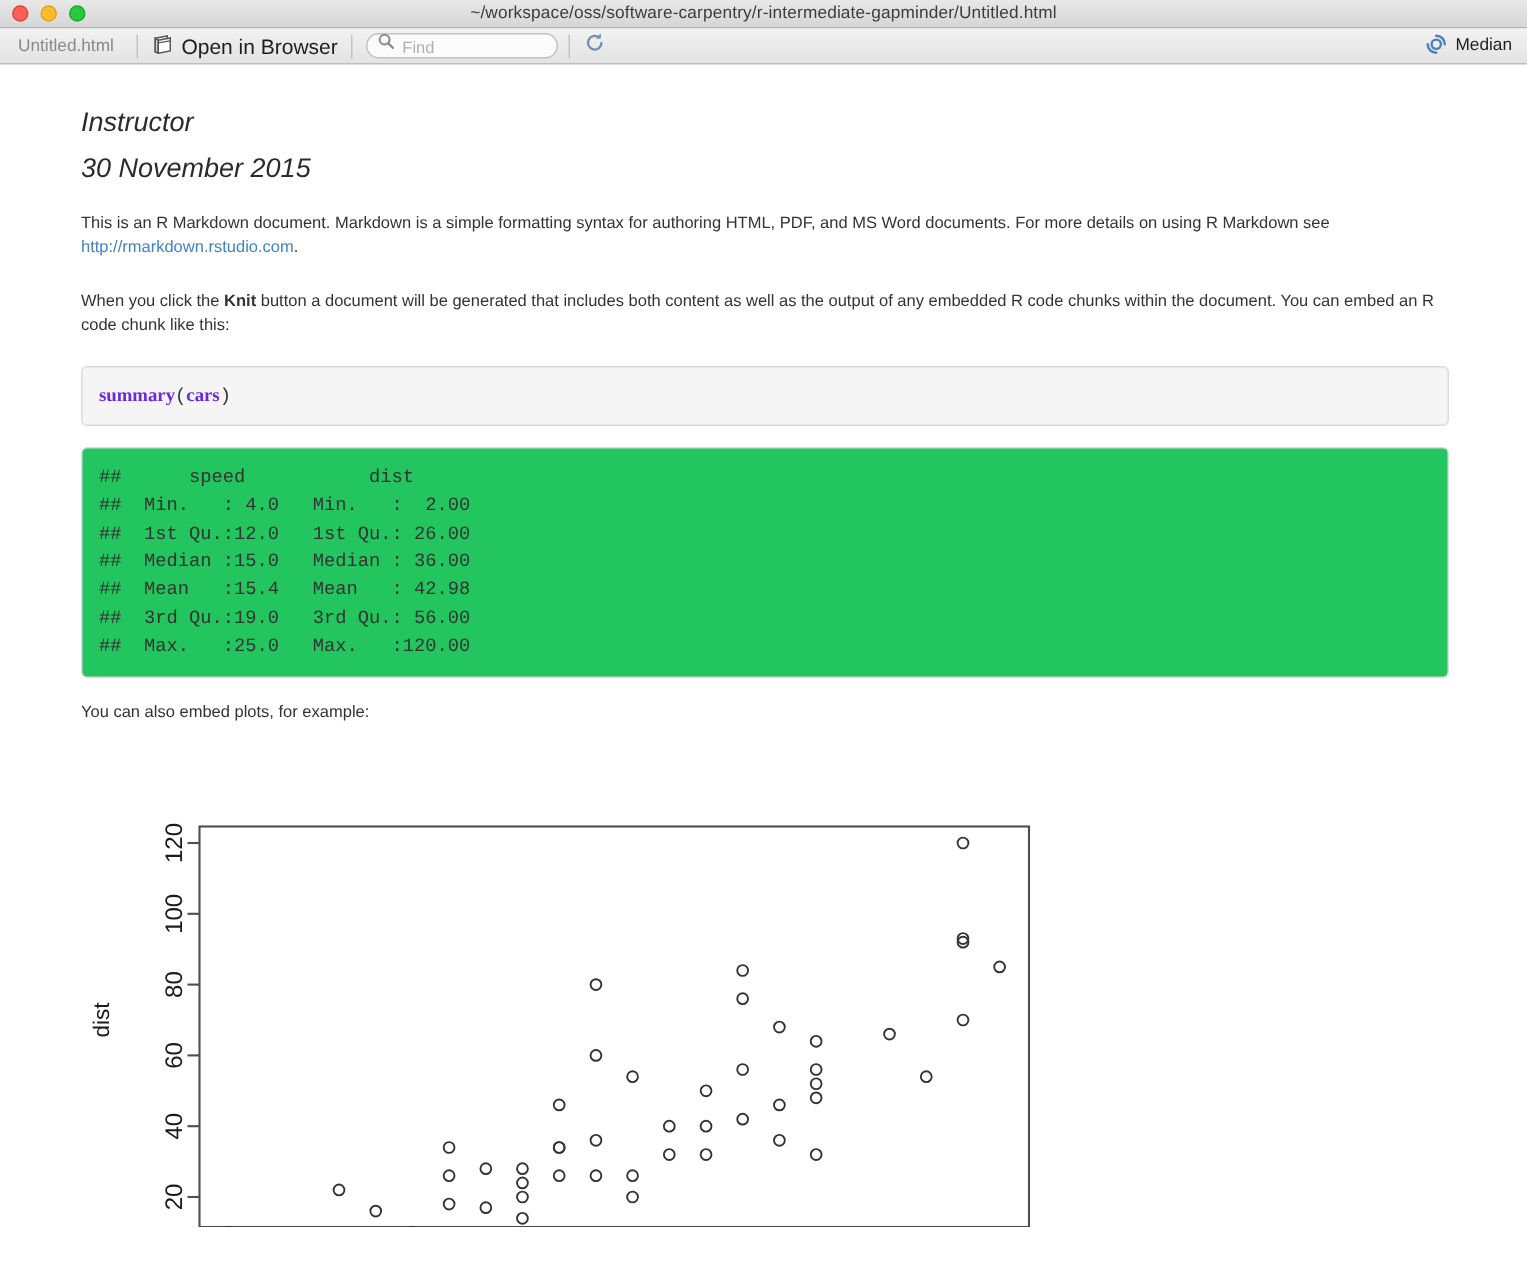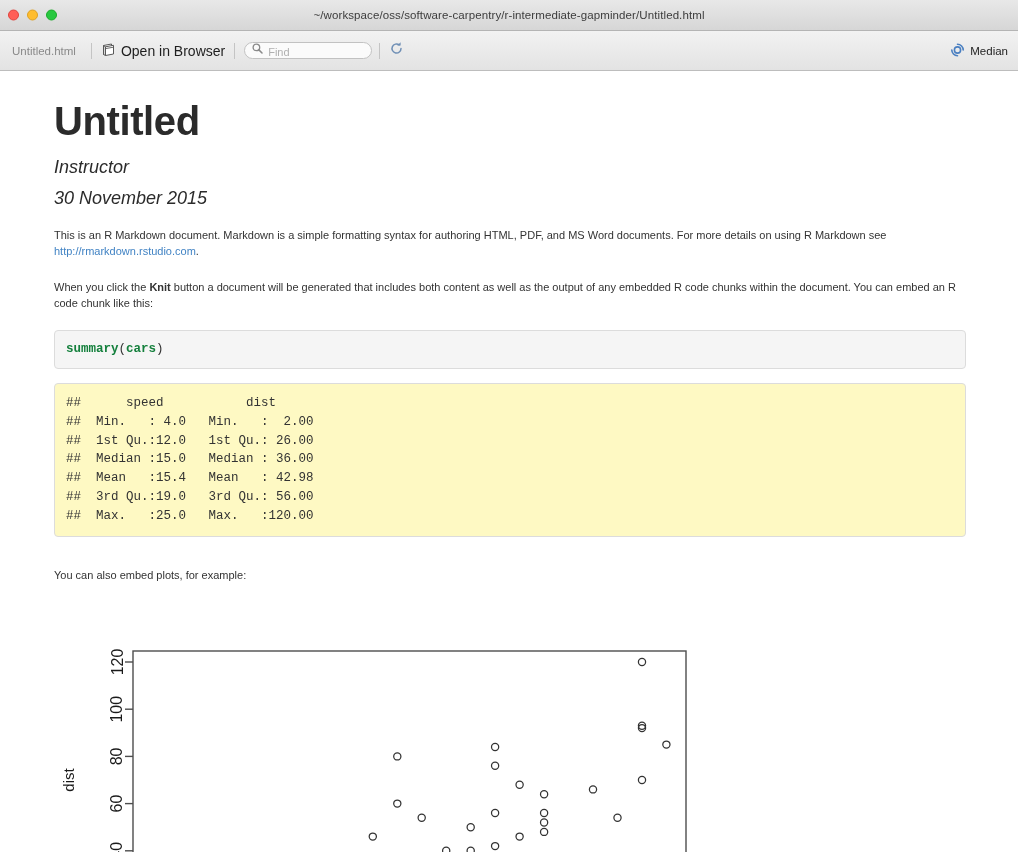--- a/index.html
+++ b/index.html
@@ -7,21 +7,21 @@
     margin: 0; padding: 0;
     width: 1018px; height: 852px;
     overflow: hidden;
     background: #ffffff;
     font-family: "Liberation Sans", sans-serif;
   }
 
   
   .titlebar {
     position: relative;
-    height: 31px;
+    height: 19px;
     background: linear-gradient(to bottom, #e8e8e8 0%, #d6d6d6 100%);
     border-bottom: 1px solid #b4b4b4;
     display: flex;
     align-items: center;
     justify-content: center;
   }
   .traffic {
     position: absolute;
     left: 8px; top: 50%;
     transform: translateY(-50%);
@@ -39,21 +39,21 @@
   .window-title {
     font-size: 11.5px;
     color: #3c3c3c;
     letter-spacing: 0.1px;
     white-space: nowrap;
   }
 
   
   .toolbar {
     position: relative;
-    height: 40px;
+    height: 24px;
     background: linear-gradient(to bottom, #f2f2f2 0%, #e3e3e3 100%);
     border-bottom: 1px solid #bdbdbd;
     display: flex;
     align-items: center;
     padding: 0 8px;
     gap: 0;
   }
   .tb-filename {
     font-size: 11.5px;
     color: #8a8a8a;
@@ -161,22 +161,22 @@
     line-height: 1.5;
     border: 1px solid #dcdcdc;
     border-radius: 4px;
     margin: 0 0 14px 0;
     padding: 9px 11px;
     white-space: pre;
     color: #333;
     overflow: hidden;
   }
   pre.code-chunk  { background: #f5f5f5; }
-  pre.output-chunk{ background: #fef9c3; margin-bottom: 30px; padding: 10px 11px 11px; }
-  .kw { font-weight: bold; color: #15803d; }
+  pre.output-chunk{ background: #22c55e; margin-bottom: 15px; padding: 10px 11px 11px; }
+  .kw { font-weight: bold; color: #6d28d9; font-family: Liberation Serif, serif; }
 
   .plot-wrap { margin-top: 34px; }
 </style>
 </head>
 <body>
 
 <div class="titlebar">
   <div class="traffic">
     <span class="light red"></span>
     <span class="light yellow"></span>
@@ -233,21 +233,20 @@
         <path d="M7.5 1.3 A5.7 5.7 0 0 1 13.2 7" fill="none" stroke="#4a7fc1" stroke-width="1.6" stroke-linecap="round"></path>
         <path d="M7.5 12.7 A5.7 5.7 0 0 1 1.8 7" fill="none" stroke="#4a7fc1" stroke-width="1.6" stroke-linecap="round"></path>
       </svg>
     </span>
     <span>Median</span>
   </span>
 </div>
 
 <div class="doc">
 
-  <h1 class="doc-title">Untitled</h1>
   <h2 class="doc-author">Instructor</h2>
   <h2 class="doc-date">30 November 2015</h2>
 
   <p class="body-text">
     <span>This is an R Markdown document. Markdown is a simple formatting syntax for authoring HTML, PDF, and MS Word documents. For more details on using R Markdown see </span><a href="#">http://rmarkdown.rstudio.com</a><span>.</span>
   </p>
 
   <p class="body-text">
     <span>When you click the </span><b>Knit</b><span> button a document will be generated that includes both content as well as the output of any embedded R code chunks within the document. You can embed an R code chunk like this:</span>
   </p>

